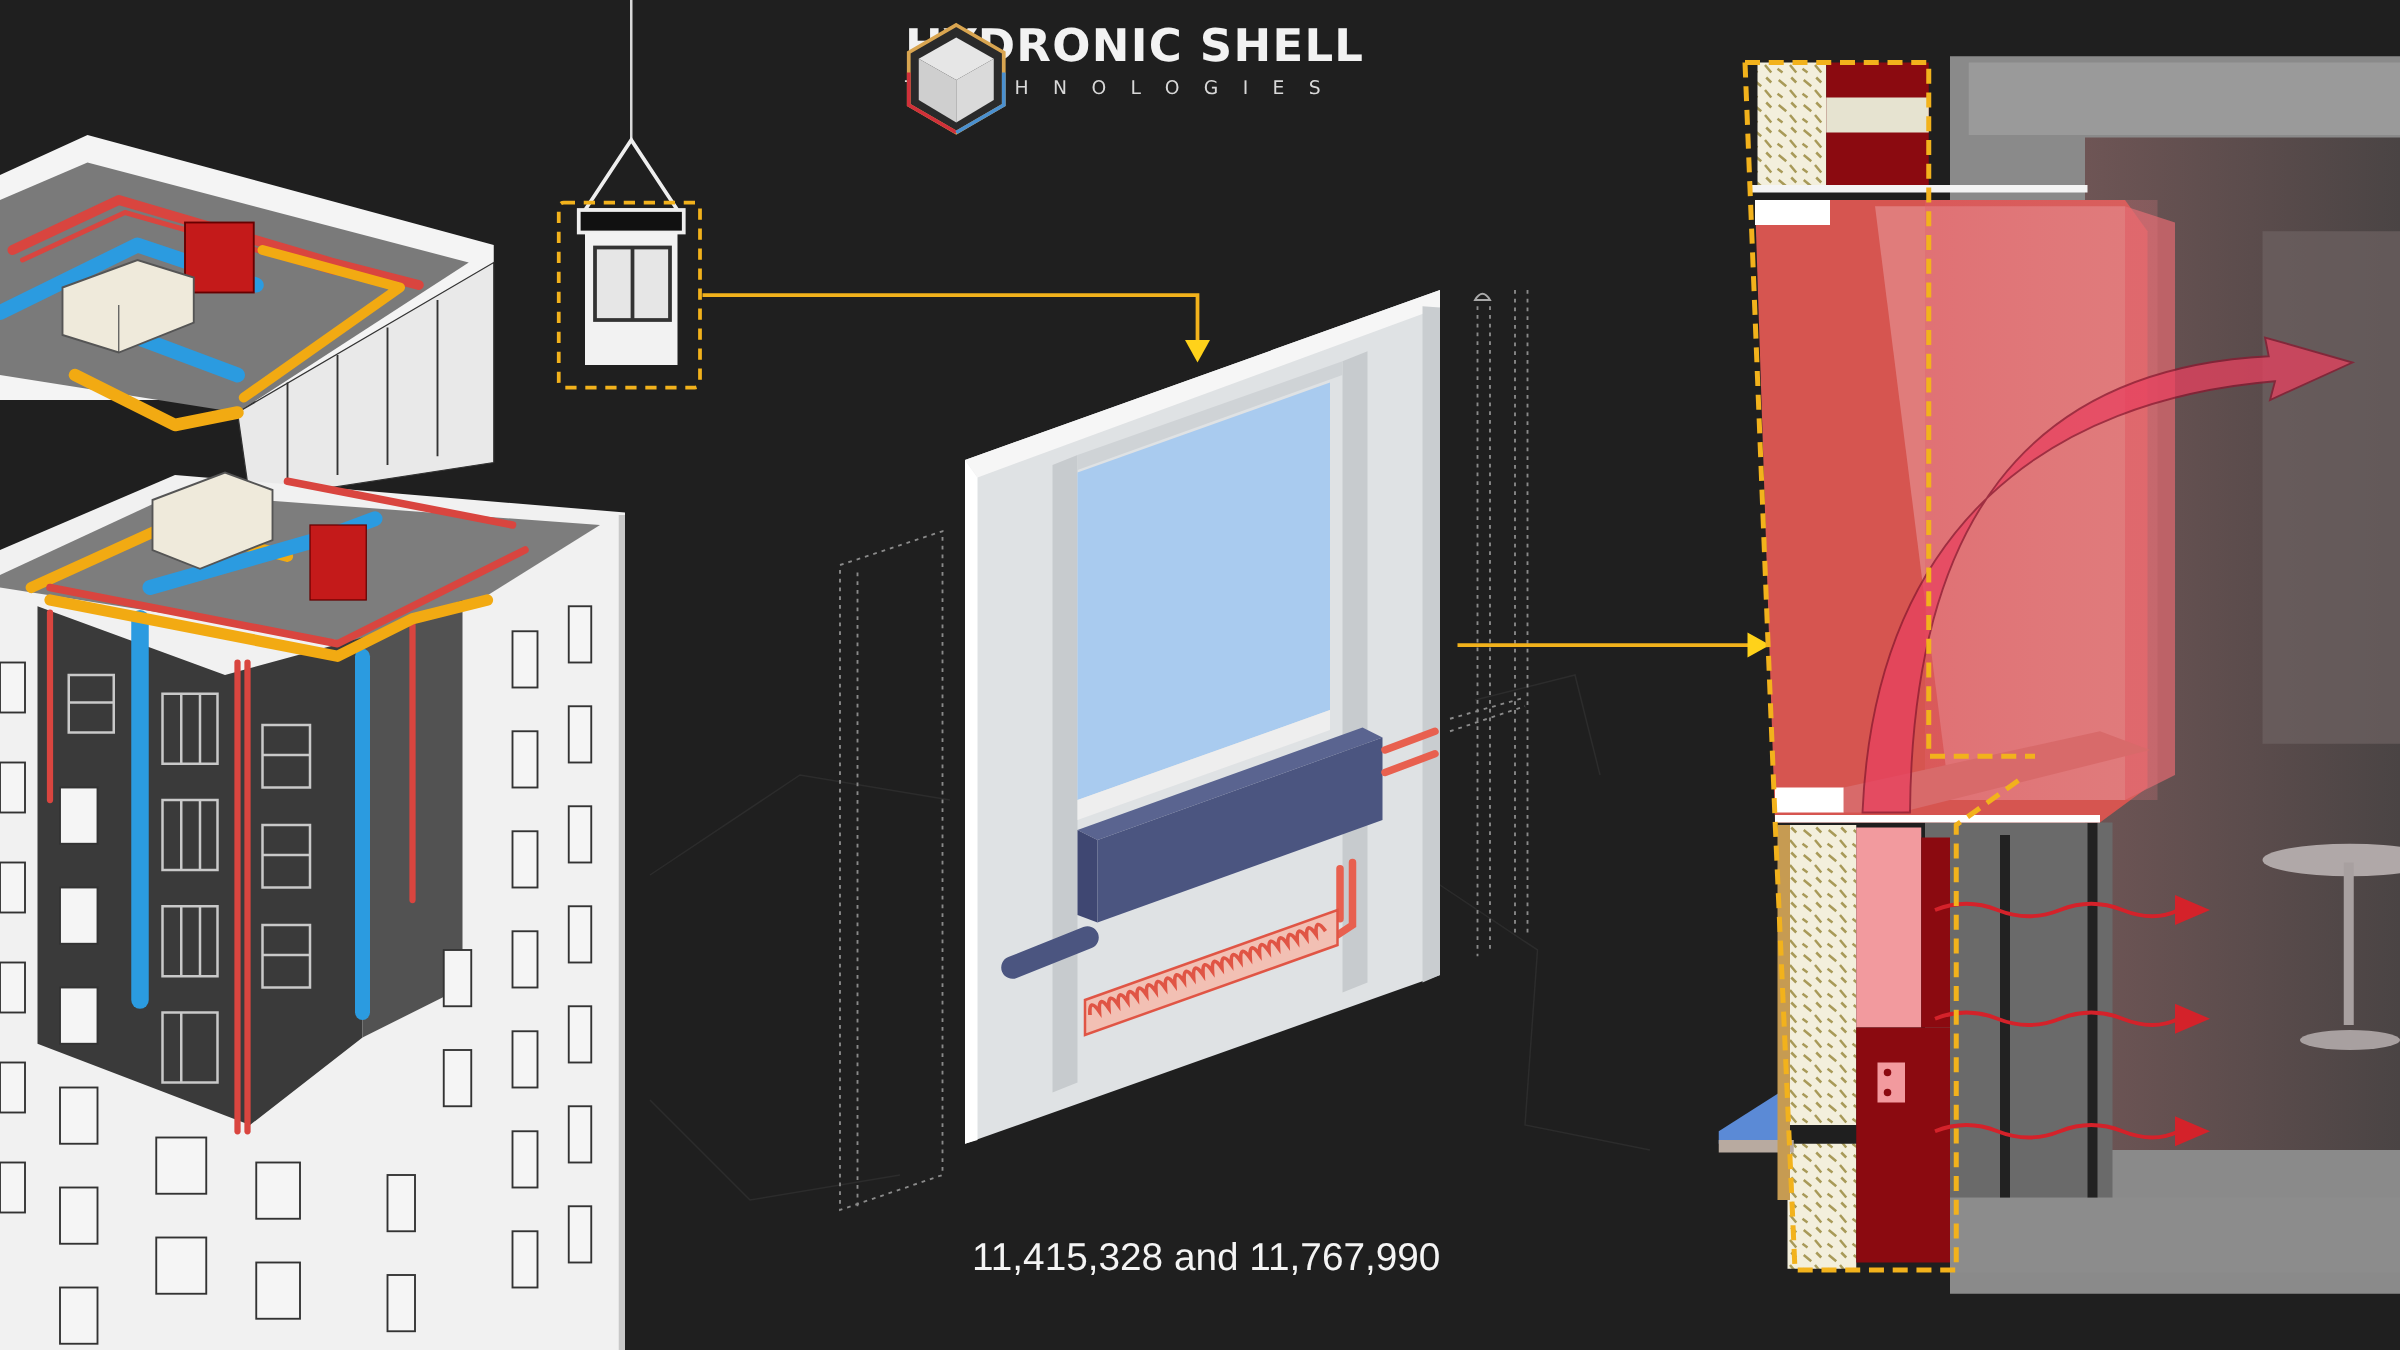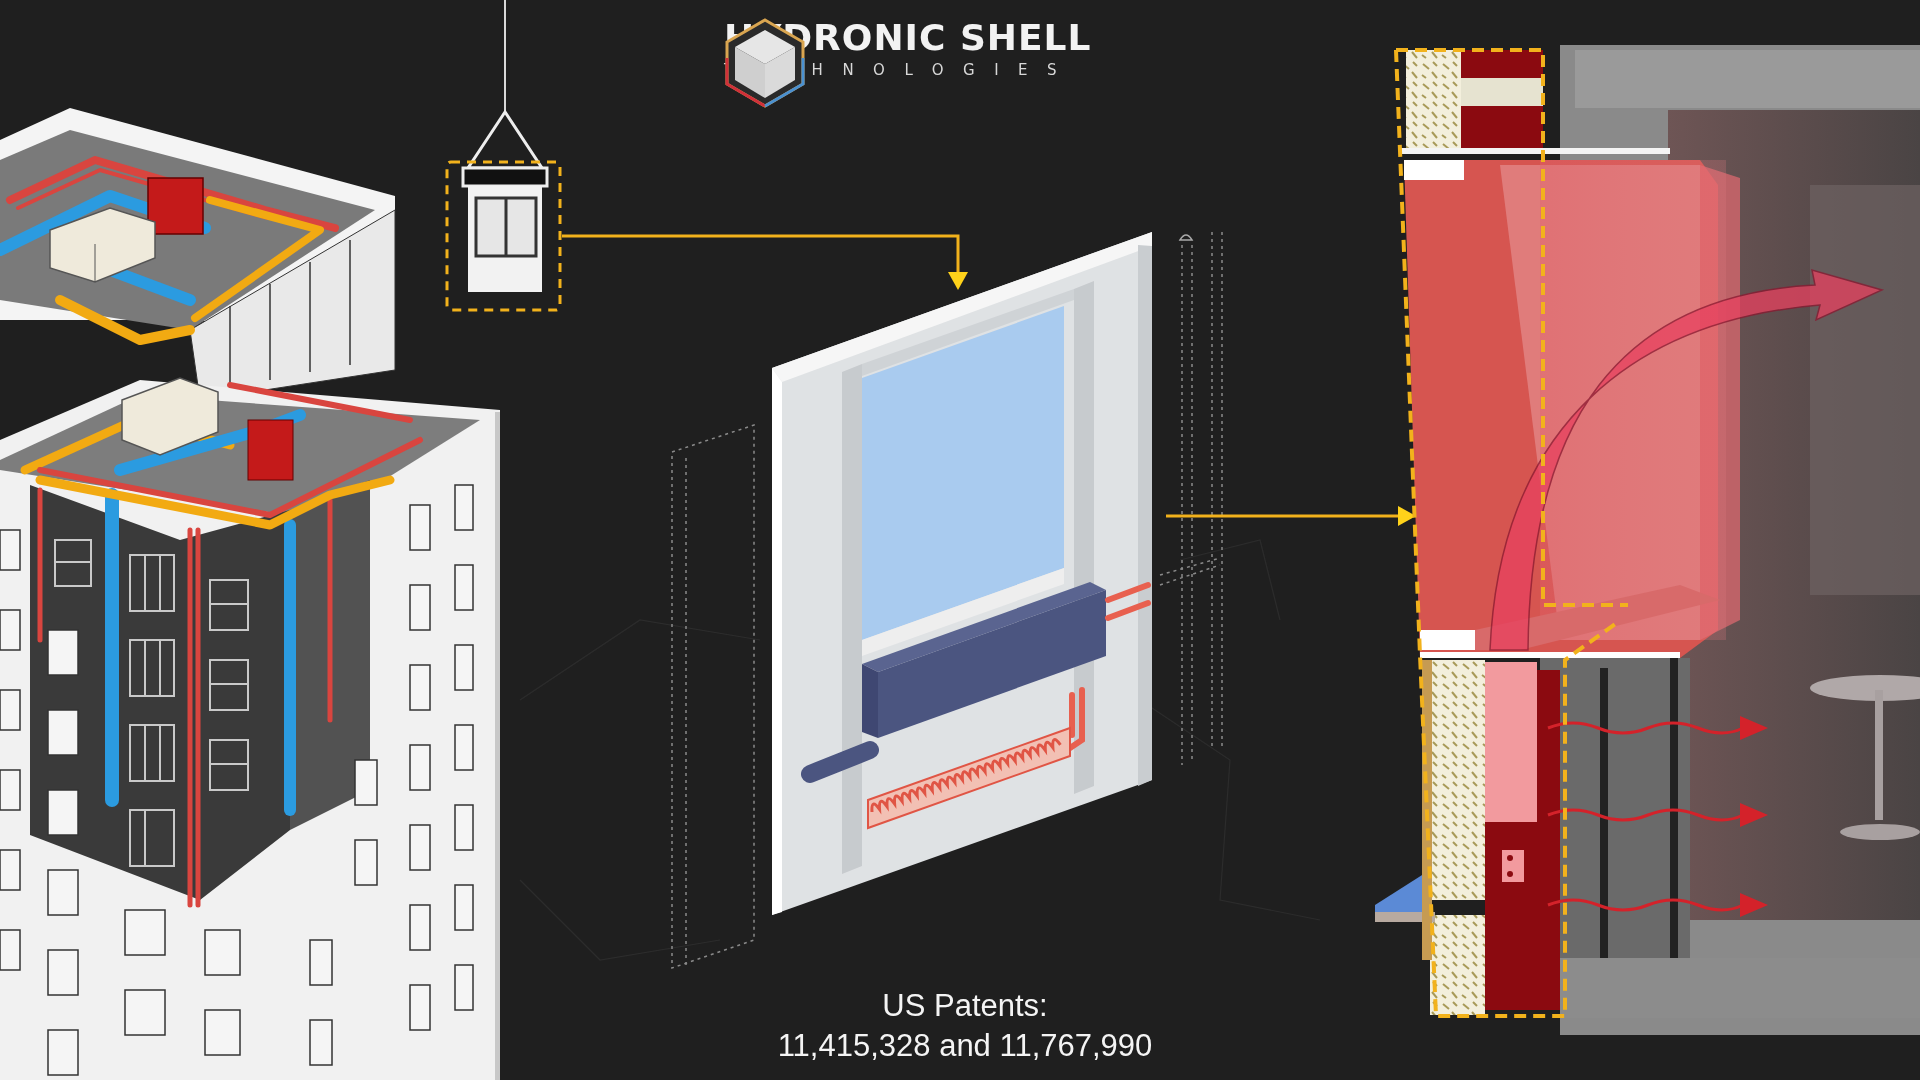--- a/index.html
+++ b/index.html
@@ -315,16 +315,15 @@
     <polygon points="11,29 41,46 41,80 11,62" fill="#cfcfcf"></polygon>
     <polygon points="71,29 41,46 41,80 71,62" fill="#dadada"></polygon>
   </svg>
   <div class="logo-text">
     <div class="logo-title">HYDRONIC SHELL</div>
     <div class="logo-sub">TECHNOLOGIES</div>
   </div>
 </div>
 
 <div class="patents">
-  <div>US Patents:</div>
   <div>11,415,328 and 11,767,990</div>
 </div>
 </div>
 
 </body></html>

